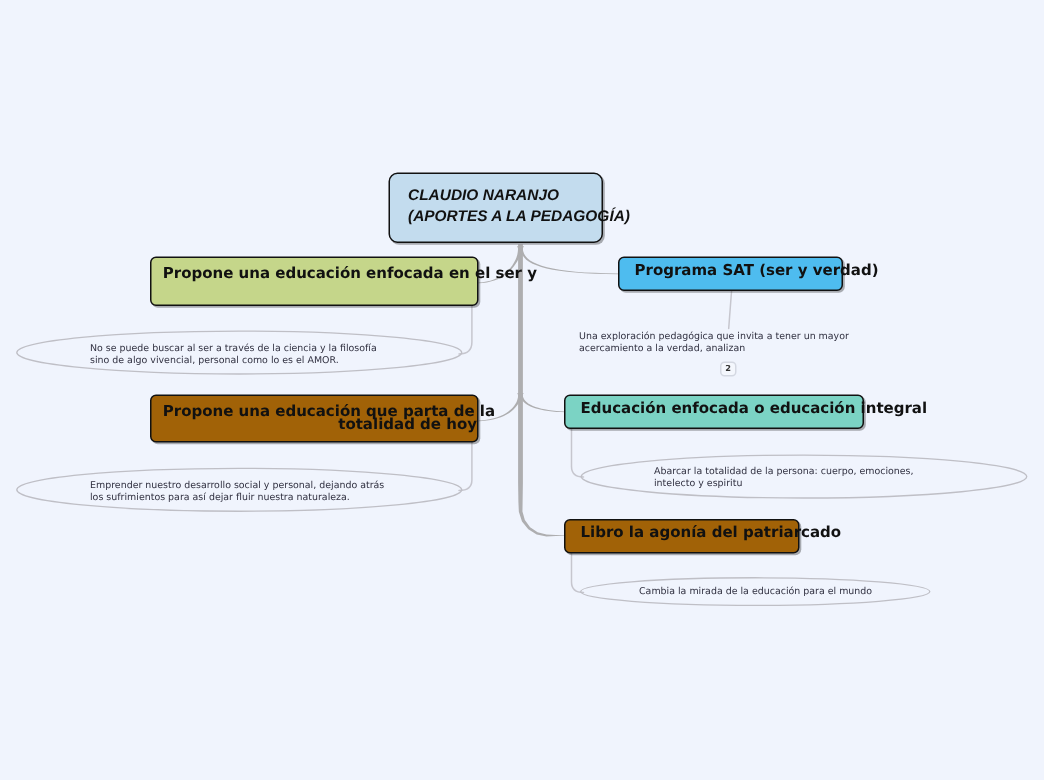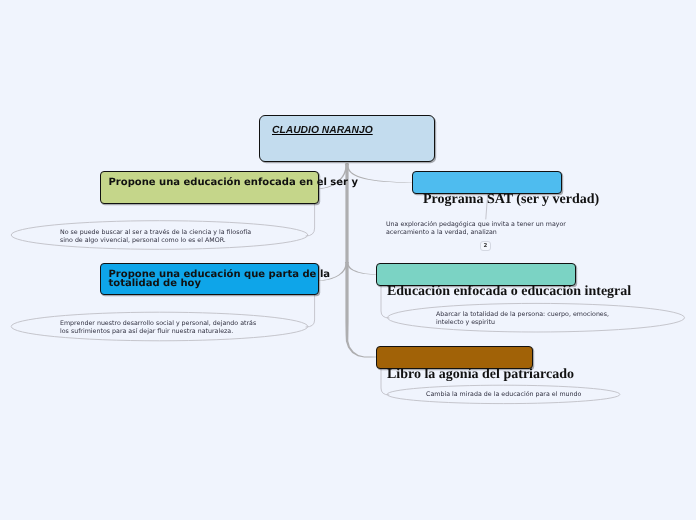--- a/index.html
+++ b/index.html
@@ -7,33 +7,33 @@
   body{width:696px;height:520px;background:#f0f4fd;
        font-family:"DejaVu Sans",sans-serif;overflow:hidden;}
   #stage{position:relative;width:696px;height:520px;}
   svg.layer{position:absolute;left:0;top:0;width:696px;height:520px;}
   .node{position:absolute;box-sizing:border-box;}
   .box{border:1.5px solid #111;border-radius:4px;
        box-shadow:1.2px 1.2px 0 rgba(0,0,0,0.30);}
   .box .label{font-weight:bold;color:#111;}
   .box .label div{white-space:nowrap;}
 
-  #root{left:259px;top:115px;width:176px;height:47px;
-        background:#c3dcee;border:1.8px solid #111;border-radius:6px;text-decoration:underline;}
+  #root{left:259px;top:115px;width:143px;height:47px;
+        background:#c3dcee;border:1.8px solid #111;border-radius:6px;}
   #root .label{font-family:"Liberation Sans",sans-serif;font-style:italic;font-size:10.3px;line-height:13.5px;
         padding:8px 0 0 12px;}
 
   .n1{left:100px;top:171px;width:219px;height:33px;background:#c5d68a;}
   .n2{left:100px;top:263px;width:219px;height:32px;background:#1e96e0;}
   .n3{left:412px;top:171px;width:150px;height:23px;background:#4ebcef;}
   .n4{left:376px;top:263px;width:200px;height:23px;background:#7bd3c4;}
   .n5{left:376px;top:346px;width:157px;height:23px;background:#c3dcee;}
 
   .n1 .label,.n2 .label{font-size:10px;line-height:8.7px;padding:7.3px 0 0 7.5px;}
-  .n3 .label,.n4 .label,.n5 .label{font-size:14px;line-height:10px;padding:23px 0 0 10px;font-family:Liberation Serif, serif;}
+  .n3 .label,.n4 .label,.n5 .label{font-size:10px;line-height:10px;padding:4px 0 0 10px;}
 
   .note{position:absolute;font-size:6.3px;line-height:8.1px;color:#303040;}
   .note div{white-space:nowrap;}
 
   .badge{position:absolute;box-sizing:border-box;
          border:1px solid #d4d8e2;border-radius:3px;background:#f4f7fd;
          font-size:5.5px;font-weight:bold;color:#333;
          text-align:center;}
 </style>
 </head>
@@ -60,30 +60,31 @@
       <ellipse cx="159.5" cy="235" rx="148.3" ry="14.3"></ellipse>
       <ellipse cx="159.5" cy="326.5" rx="148.3" ry="14.3"></ellipse>
       <ellipse cx="536" cy="317.7" rx="148.5" ry="14.3"></ellipse>
       <ellipse cx="503.5" cy="394.4" rx="116.4" ry="9.2"></ellipse>
     </g>
   </svg>
 
   <div id="root" class="node box" style="background-color: rgb(195, 220, 238); border-color: rgb(17, 17, 17);">
     <div class="label">
       <div>CLAUDIO NARANJO</div>
+      <div>(APORTES A LA PEDAGOGÍA)</div>
     </div>
   </div>
 
   <div class="node box n1" style="background-color: rgb(197, 214, 138); border-color: rgb(17, 17, 17);">
     <div class="label">
       <div>Propone una educación enfocada en el ser y</div>
     </div>
   </div>
 
-  <div class="node box n2" style="background-color: #0ea5e9; border-color: rgb(17, 17, 17);">
+  <div class="node box n2" style="background-color: #a16207; border-color: rgb(17, 17, 17); text-align: right;">
     <div class="label">
       <div>Propone una educación que parta de la</div>
       <div>totalidad de hoy</div>
     </div>
   </div>
 
   <div class="node box n3" style="background-color: rgb(78, 188, 239); border-color: rgb(17, 17, 17);">
     <div class="label">
       <div>Programa SAT (ser y verdad)</div>
     </div>

